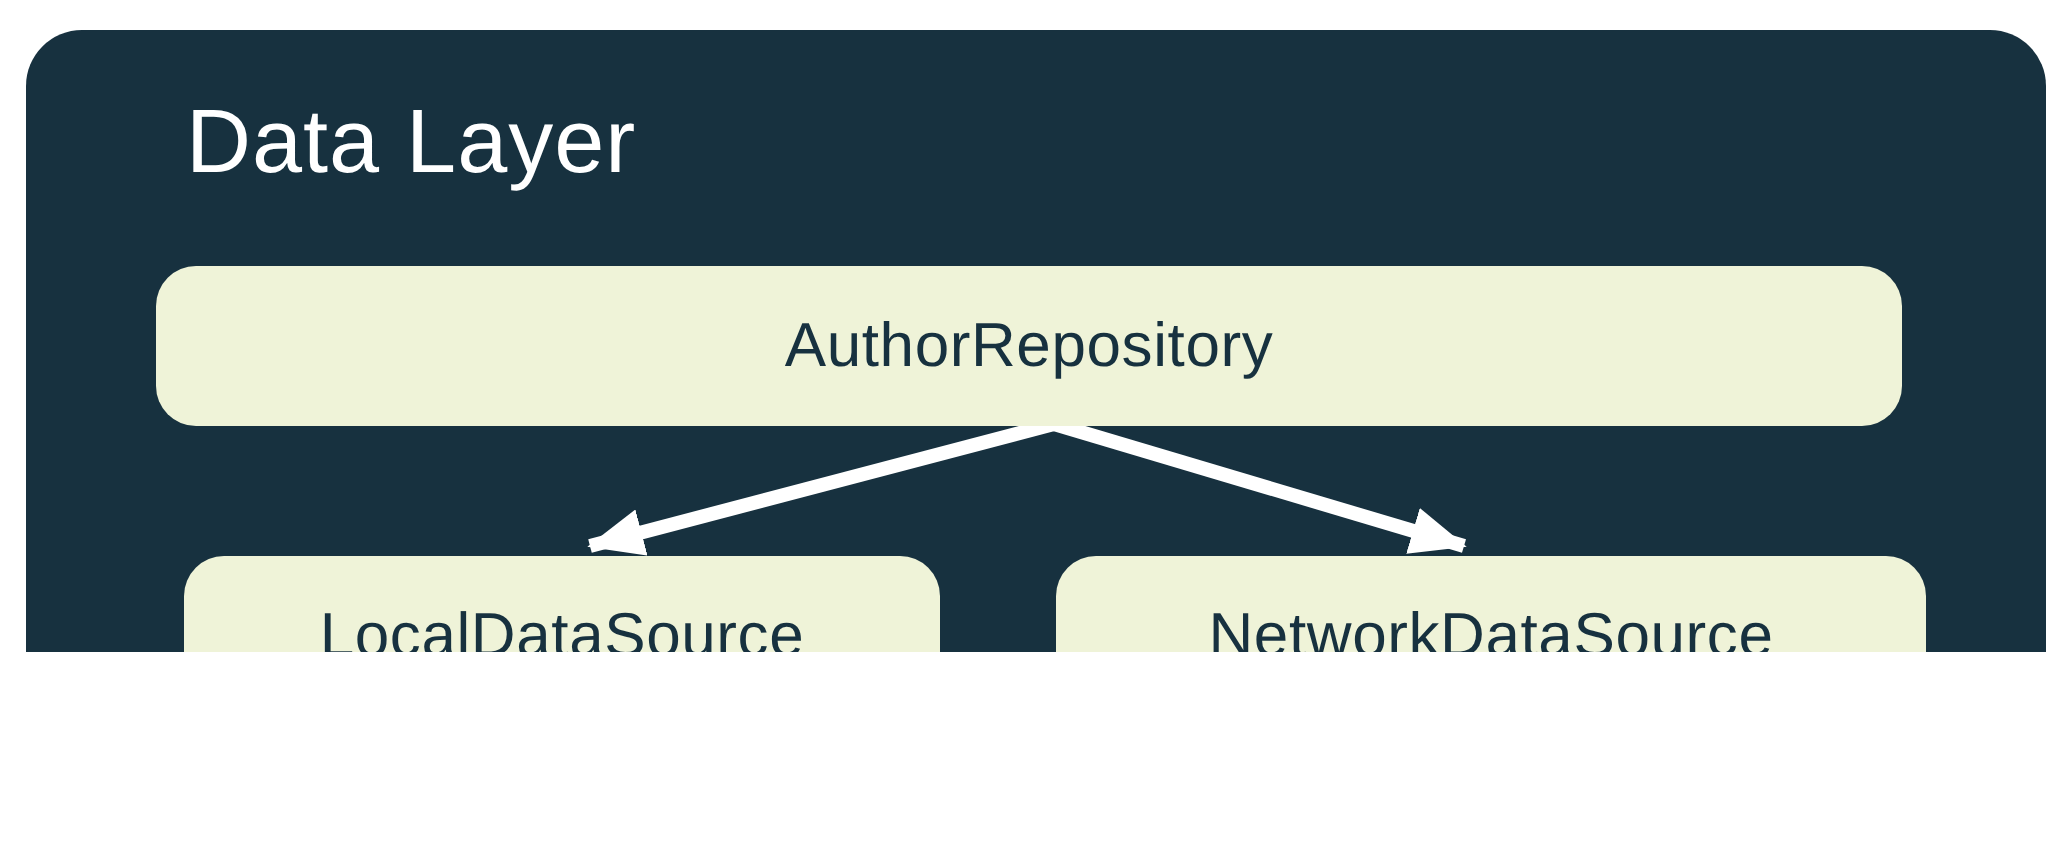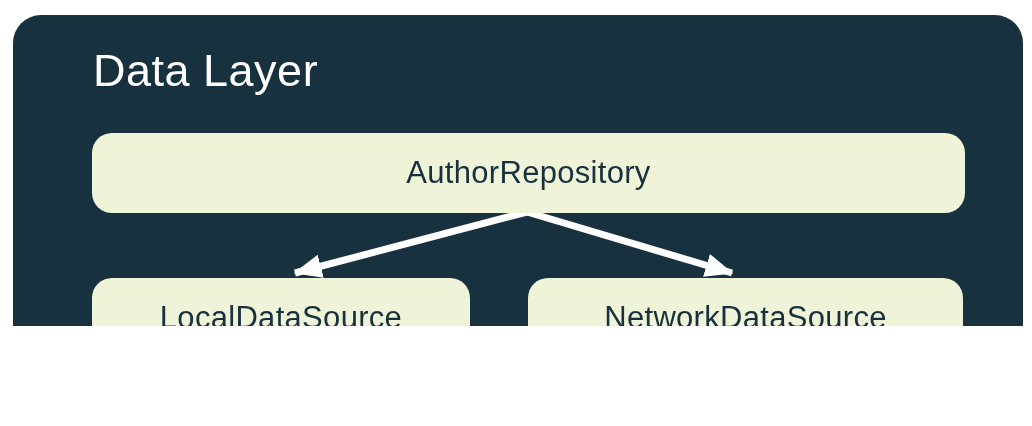--- a/index.html
+++ b/index.html
@@ -42,21 +42,21 @@
     display: flex;
     align-items: center;
     justify-content: center;
     color: #17313F;
     font-size: 31px;
     font-weight: 400;
     letter-spacing: 0.3px;
     white-space: nowrap;
   }
   .node-repository {
-    left: 79px;
+    left: 65px;
     top: 118px;
     width: 873px;
     height: 80px;
     align-items: center;
   }
   .node-local {
     left: 79px;
     top: 263px;
     width: 378px;
     height: 80px;

